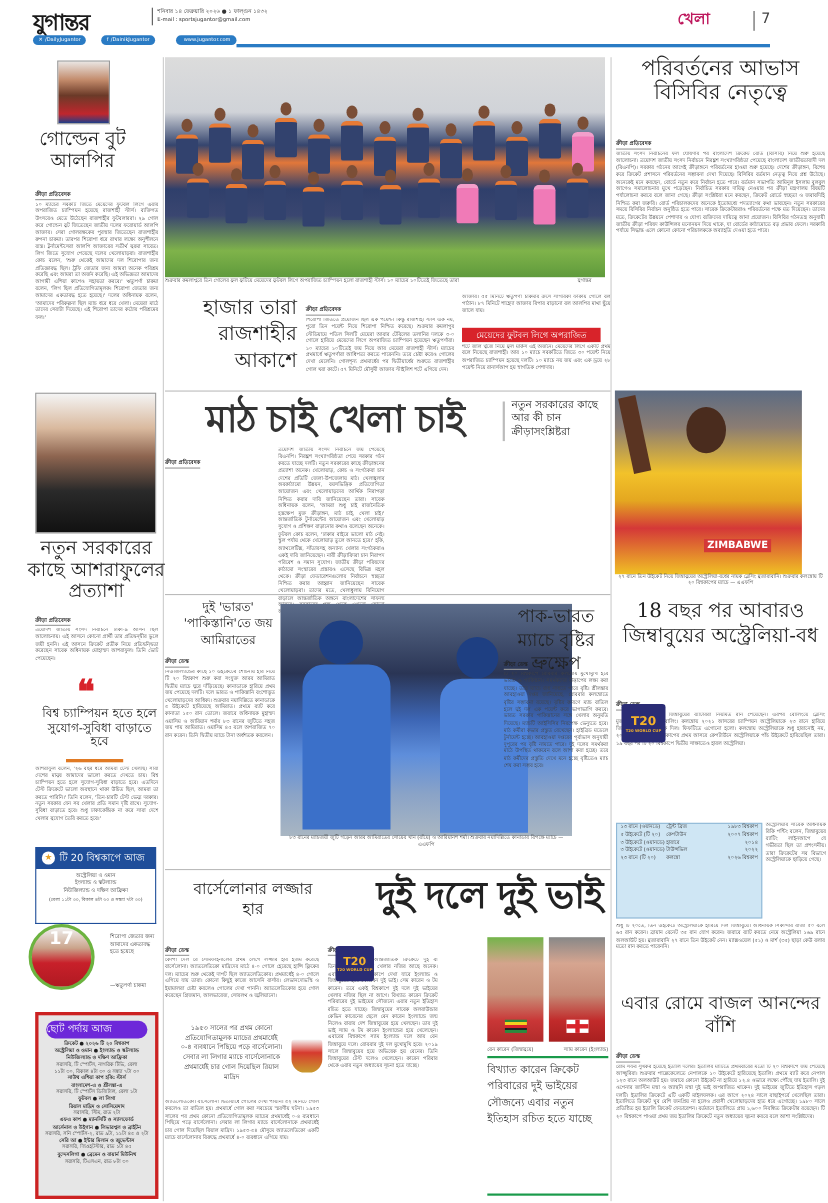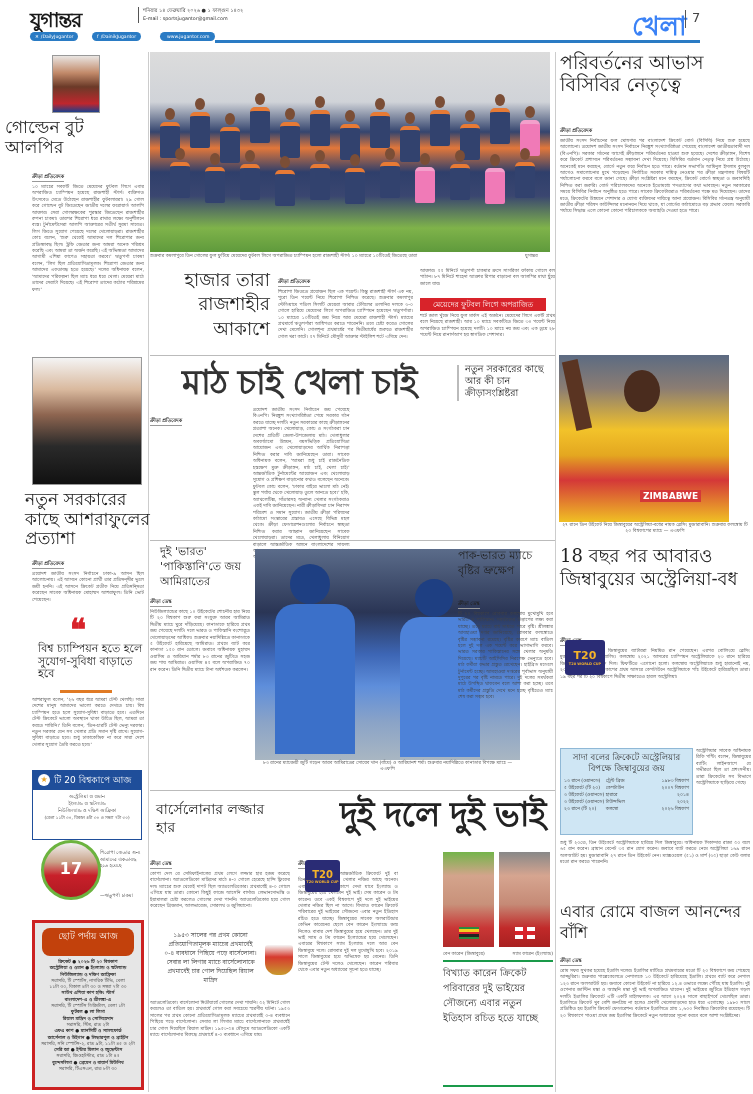--- a/index.html
+++ b/index.html
@@ -1,48 +1,48 @@
 <!DOCTYPE html>
 <html><head>
 <meta charset="utf-8">
 <style>
 *{box-sizing:border-box;margin:0;padding:0}
 body{width:753px;height:1094px;background:#fff;font-family:"DejaVu Sans",sans-serif;color:#222;position:relative;overflow:hidden}
 .abs{position:absolute}
 .bodytext{font-size:4.6px;line-height:6.4px;color:#444;text-align:justify;overflow:hidden}
 .byline{font-size:5px;font-weight:bold;color:#222;border-bottom:1px solid #999;display:inline-block;margin-bottom:2px}
-.headline{font-family:"DejaVu Serif",serif;color:#222;line-height:1.15}
+.headline{font-family:"DejaVu Serif",serif;color:#222;text-align:center;line-height:1.15}
 .caption{font-size:4.6px;color:#444;line-height:6px}
 
 #masthead-logo{left:30px;top:5px;width:100px;height:22px;font-family:"DejaVu Serif",serif;font-weight:bold;font-size:20px;color:#1a1a1a;letter-spacing:-1px}
 #masthead-sep{left:138px;top:7px;width:1px;height:16px;background:#555}
 #date-line{left:143px;top:7px;font-size:5px;color:#333}
 #email-line{left:143px;top:16px;font-size:4.8px;color:#333}
 .social{top:32px;height:9px;border-radius:5px;background:#2a7bc4;color:#fff;font-size:4.6px;line-height:9px;padding:0 5px;display:flex;align-items:center;gap:2px}
 #header-rule{left:215px;top:40px;width:485px;height:3px;background:#2a7bc4}
-#section-title{left:632px;top:6px;font-family:"DejaVu Serif",serif;font-weight:bold;font-size:26px;color:#3b82f6}
+#section-title{left:616px;top:6px;font-family:"DejaVu Serif",serif;font-weight:bold;font-size:14px;color:#be185d}
 #section-sep{left:685px;top:10px;width:1px;height:18px;background:#555}
 #page-num{left:692px;top:10px;font-size:13px;color:#444}
 #golden-photo{left:52px;top:55px;width:48px;height:58px;background:linear-gradient(180deg,#e9e5e2 0%,#c28a6a 30%,#6b3a28 55%,#c0262d 85%,#1d3f8b 100%);border:1px solid #999}
 #golden-headline{left:5px;top:118px;width:140px;font-size:17px}
 #golden-body{left:32px;top:163px;width:112px;height:175px}
 #ashraful-photo{left:32px;top:357px;width:110px;height:128px;background:linear-gradient(180deg,#f4f4f4 0%,#d9b99e 25%,#8e6550 45%,#2a2a2a 70%,#111 100%);border:1px solid #999}
 #ashraful-headline{left:25px;top:490px;width:125px;font-size:17px}
 #ashraful-body{left:32px;top:550px;width:112px;height:65px}
 #quote-mark{left:70px;top:615px;font-size:30px;color:#d8232a;font-family:"DejaVu Serif",serif;font-weight:bold;line-height:30px}
 #quote-text{left:38px;top:643px;width:105px;font-size:11px}
 #quote-underline{left:60px;top:690px;width:52px;height:3px;background:#e07a24}
 #quote-body{left:32px;top:697px;width:112px;height:75px}
 #t20-banner{left:32px;top:770px;width:110px;height:20px;background:#1f4e9a;color:#fff;font-size:9px;display:flex;align-items:center;gap:4px;padding-left:6px}
 #t20-list{left:32px;top:790px;width:110px;height:50px;border:1px solid #1f4e9a;border-top:none;font-size:4.8px;color:#333;text-align:center;padding-top:3px;line-height:7px}
-#player-circle{left:41px;top:840px;width:60px;height:60px;border-radius:50%;border:3px solid #6cb33f;background:linear-gradient(180deg,#f1f1f1 0%,#caa48b 35%,#c8202a 60%,#b01a22 100%);overflow:hidden;color:#fff;font-weight:bold;font-size:16px;display:flex;align-items:center;justify-content:center}
+#player-circle{left:26px;top:840px;width:60px;height:60px;border-radius:50%;border:3px solid #6cb33f;background:linear-gradient(180deg,#f1f1f1 0%,#caa48b 35%,#c8202a 60%,#b01a22 100%);overflow:hidden;color:#fff;font-weight:bold;font-size:16px;display:flex;align-items:flex-start;justify-content:center}
 #player-quote{left:100px;top:850px;width:42px;font-size:4.8px;color:#333;line-height:6.5px}
 #player-credit{left:100px;top:892px;width:42px;font-size:4.8px;color:#333}
 #tv-box{left:32px;top:920px;width:112px;height:170px;border:3px solid #c22;background:#e6e6e6;padding:3px}
-#tv-title{background:#c2410c;color:#fff;border-radius:8px;text-align:center;font-size:9px;height:28px;line-height:16px;margin:2px 4px 3px}
+#tv-title{background:#6d28d9;color:#fff;border-radius:8px;font-size:9px;height:16px;line-height:16px;margin:2px 4px 3px}
 .tv-line{font-size:4.5px;text-align:center;line-height:6.3px;color:#333}
 .tv-line.b{font-weight:bold;color:#222}
 
 #football-photo{left:150px;top:52px;width:400px;height:200px;background:linear-gradient(180deg,#dcdcdc 0%,#d0d3d8 25%,#35456e 40%,#e2773a 48%,#2f3f6b 60%,#3a4670 72%,#7fb34a 88%,#5f9a3c 100%);overflow:hidden}
 .jersey{position:absolute;width:20px;height:36px;border-radius:5px 5px 2px 2px;background:#32426e;border-top:4px solid #e77a35}
 .jersey.pink{background:#f07ab7;border-top-color:#f39fcb}
 .head{position:absolute;width:10px;height:12px;border-radius:50%;background:#7b4e36}
 #football-caption{left:150px;top:253px;width:395px}
 #football-credit{left:525px;top:253px}
 #hajar-headline{left:160px;top:268px;width:110px;font-size:18px;text-align:right;line-height:1.35}
@@ -73,23 +73,23 @@
 #zim-body2{left:696px;top:748px;width:55px;height:88px}
 #zim-body3{left:560px;top:840px;width:190px;height:60px}
 #rome-headline{left:560px;top:902px;width:190px;font-size:16px;line-height:1.3}
 #rome-body{left:560px;top:947px;width:190px;height:145px}
 
 #ameer-headline{left:160px;top:545px;width:95px;font-size:11px;line-height:1.35}
 #ameer-body{left:150px;top:588px;width:100px;height:165px}
 #cricket-photo{left:255px;top:549px;width:265px;height:211px;background:linear-gradient(180deg,#5b6c8a 0%,#2a3555 30%,#3d66b5 50%,#5e8edb 65%,#8aa3c7 82%,#a9b6c2 100%);overflow:hidden}
 #cricket-caption{left:255px;top:760px;width:265px;text-align:center}
 #pakind-box{left:458px;top:549px;width:95px}
-#pakind-headline-t{font-size:11px;line-height:1.35}
+#pakind-headline-t{font-size:16px;line-height:1.35}
 #pakind-body{left:458px;top:590px;width:95px;height:165px}
-#barca-headline{left:156px;top:800px;width:120px;font-size:14px;line-height:1.3}
+#barca-headline{left:170px;top:800px;width:120px;font-size:14px;line-height:1.3}
 #barca-body1{left:150px;top:850px;width:140px;height:80px}
 #barca-quote{left:163px;top:930px;width:95px;font-size:6px;line-height:9px;text-align:center;color:#333}
 #copa-logo{left:265px;top:945px;width:28px;height:30px;background:linear-gradient(180deg,#f5f5f5 0%,#d63a2e 40%,#c99a2e 100%);border-radius:3px 3px 12px 12px}
 #barca-body2{left:150px;top:1000px;width:140px;height:90px}
 #dui-headline{left:340px;top:795px;width:210px;font-size:34px;font-weight:bold;color:#222;letter-spacing:-1px}
 #dui-body{left:298px;top:850px;width:100px;height:242px}
 #dui-wc{left:305px;top:860px;width:35px;height:32px;background:#2a2c75;border-radius:3px;color:#f5b32a;font-size:4.5px;font-weight:bold;display:flex;flex-direction:column;align-items:center;justify-content:center}
 #sam-photo{left:443px;top:852px;width:51px;height:95px;background:linear-gradient(180deg,#74b44a 0%,#d4a48c 25%,#c8917a 55%,#c93636 80%,#b02b2b 100%);overflow:hidden}
 #tom-photo{left:499px;top:852px;width:51px;height:95px;background:linear-gradient(180deg,#888 0%,#d6a590 25%,#c58a76 55%,#c12a2a 80%,#a82020 100%);overflow:hidden}
 .flag{position:absolute;bottom:8px;left:16px;width:20px;height:12px}
@@ -278,21 +278,20 @@
 <div class="abs headline" id="zim-headline">18 বছর পর আবারও জিম্বাবুয়ের অস্ট্রেলিয়া-বধ</div>
 <div class="abs" id="zim-body1">
   <div class="byline">ক্রীড়া ডেস্ক</div>
   <div class="bodytext" style="height:100px;text-indent:48px">জিম্বাবুয়ের ব্যাটাররা নিয়মিত রান পেয়েছেন। এরপর বোলিংয়ে ব্লেসিং মুজারাবানির আগুনে বোলিং। কলম্বোয় ২০২১ আসরের চ্যাম্পিয়ন অস্ট্রেলিয়াকে ২৩ রানে হারিয়ে জিম্বাবুয়ে সবাইকে চমকে দিল। ফিফটিতে এগোনো হলো। কলম্বোয় অস্ট্রেলিয়াকে শুধু হারানোই নয়, ২০০৭ সালে টি ২০ বিশ্বকাপের প্রথম আসরে কেপটাউনে অস্ট্রেলিয়াকে পাঁচ উইকেটে হারিয়েছিল তারা। ১৯ বছর পর টি ২০ বিশ্বকাপে দ্বিতীয় সাক্ষাতেও হারল অস্ট্রেলিয়া।</div>
 </div>
 <div class="abs" id="wc-logo">
   <span style="font-size:11px">T20</span>
   <span style="font-size:3.5px">T20 WORLD CUP</span>
 </div>
 <div class="abs" id="zim-table">
-  <div id="zim-table-title" class="headline">সাদা বলের ক্রিকেটে অস্ট্রেলিয়ার বিপক্ষে জিম্বাবুয়ের জয়</div>
   <div id="zim-rows">
       <div class="zrow">
         <span>১৩ রানে (ওয়ানডে)</span>
         <span>ট্রেন্ট ব্রিজ</span>
         <span>১৯৮৩ বিশ্বকাপ</span>
       </div>
       <div class="zrow">
         <span>৫ উইকেটে (টি ২০)</span>
         <span>কেপটাউন</span>
         <span>২০০৭ বিশ্বকাপ</span>

